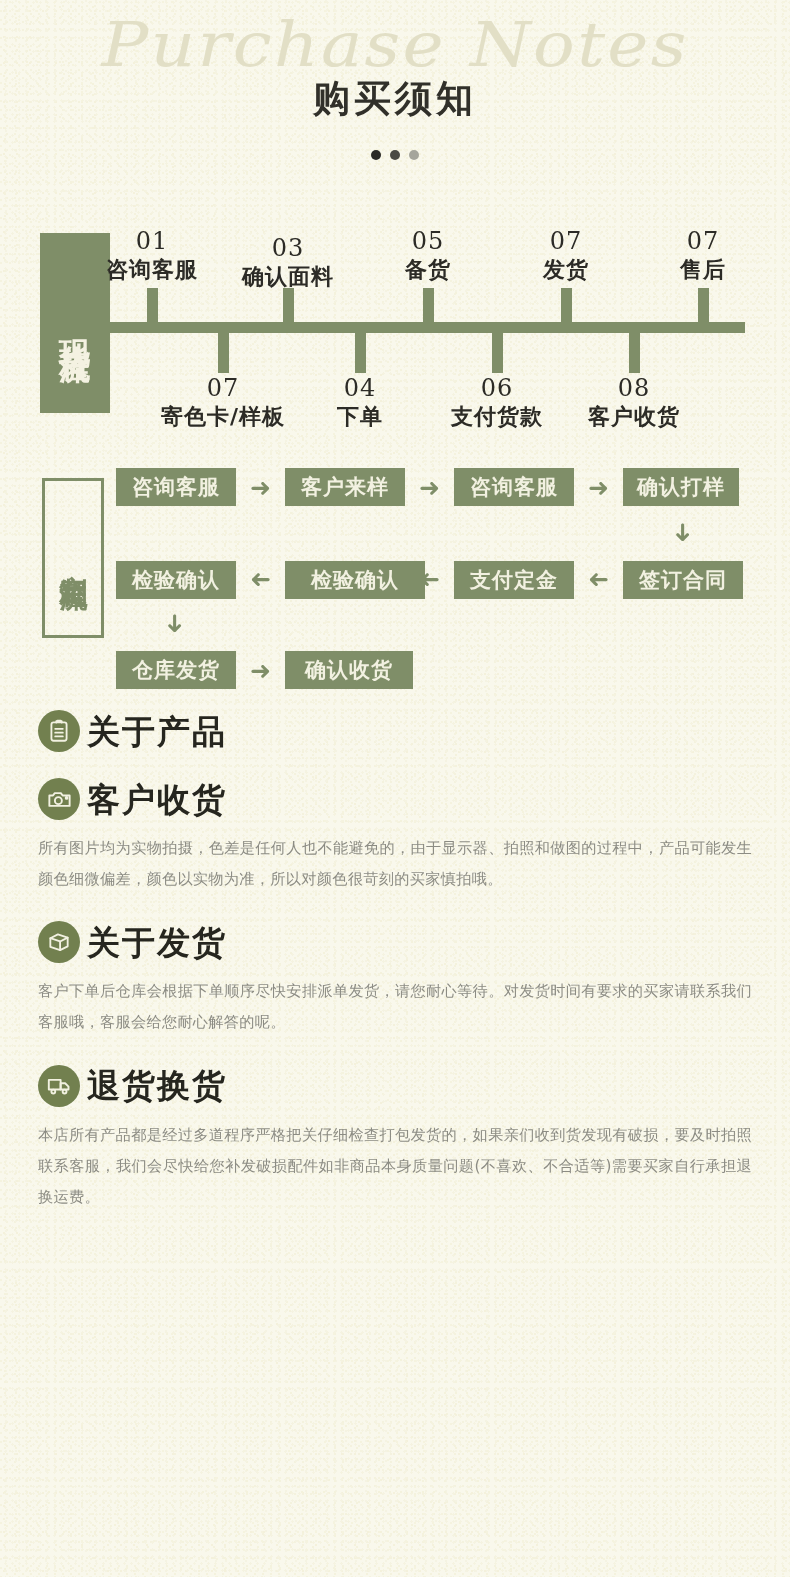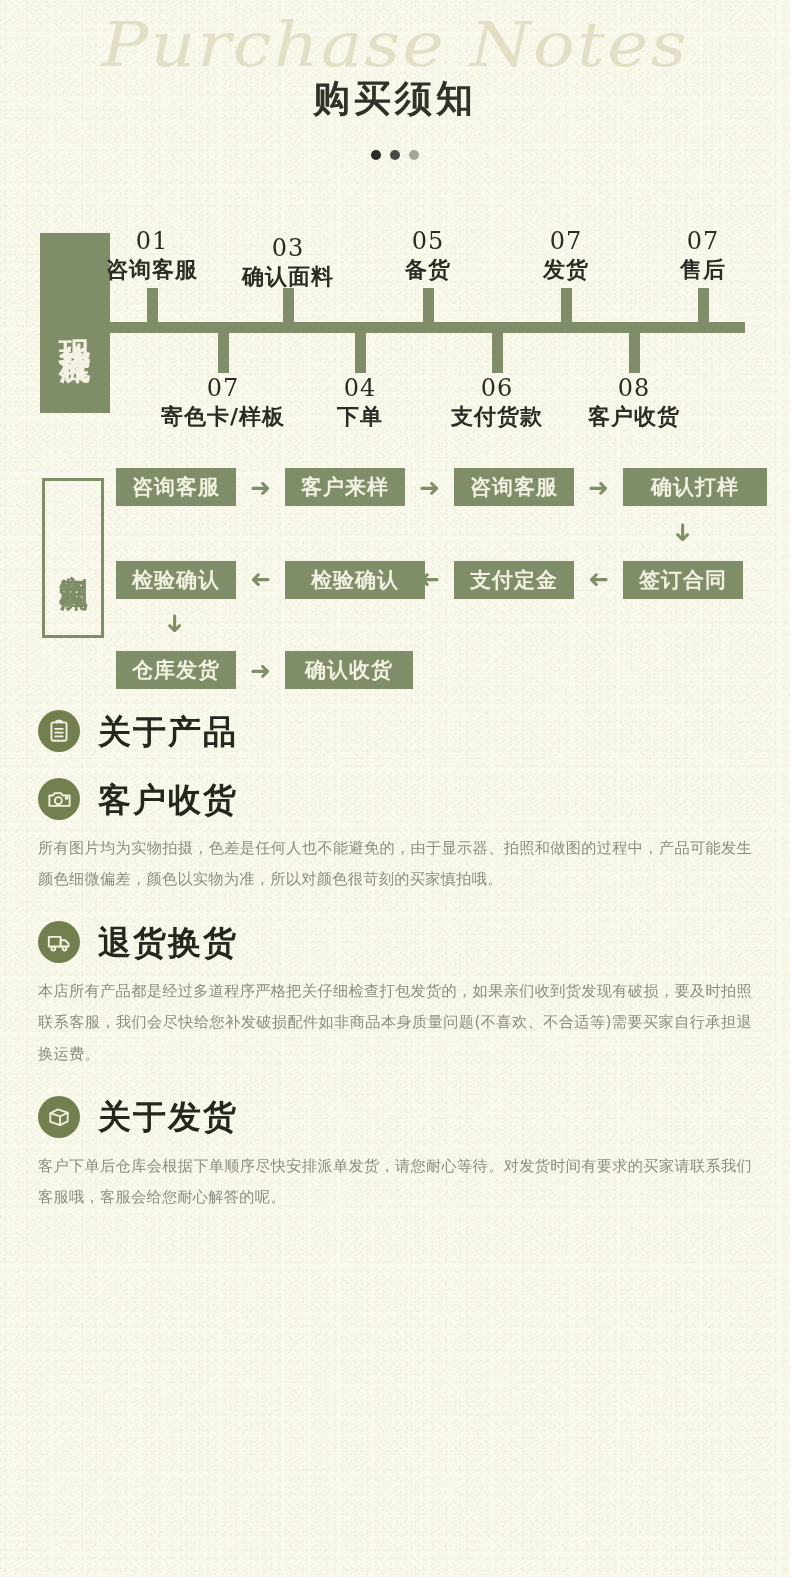--- a/index.html
+++ b/index.html
@@ -157,21 +157,21 @@
     display: flex; align-items: center; justify-content: center;
     font-family: "DejaVu Sans", sans-serif;
   }
 
   
   .notes { position: relative; padding: 0 38px; }
 
   .note { position: relative; margin-bottom: 26px; }
 
   .note-head {
-    display: flex; align-items: center; gap: 18px;
+    display: flex; align-items: center; gap: 7px;
     margin-bottom: 13px;
   }
 
   .note-icon {
     width: 42px; height: 42px; border-radius: 50%;
     background: #72804f;
     display: flex; align-items: center; justify-content: center;
     flex: 0 0 42px;
   }
   .note-icon svg { display: block; }
@@ -262,21 +262,21 @@
         </div>
       </div>
   </div>
 
   <div class="flow-section">
     <div class="vlabel-outline">定制流程</div>
     <div id="flow-items">
         <div class="fbox" style="left: 116px; top: 18px; width: 120px;">咨询客服</div>
         <div class="fbox" style="left: 285px; top: 18px; width: 120px;">客户来样</div>
         <div class="fbox" style="left: 454px; top: 18px; width: 120px;">咨询客服</div>
-        <div class="fbox" style="left: 623px; top: 18px; width: 144px;">确认打样</div>
+        <div class="fbox" style="left: 623px; top: 18px; width: 116px;">确认打样</div>
         <div class="fbox" style="left: 623px; top: 111px; width: 120px;">签订合同</div>
         <div class="fbox" style="left: 454px; top: 111px; width: 120px;">支付定金</div>
         <div class="fbox" style="left: 285px; top: 111px; width: 140px;">检验确认</div>
         <div class="fbox" style="left: 116px; top: 111px; width: 120px;">检验确认</div>
         <div class="fbox" style="left: 116px; top: 201px; width: 120px;">仓库发货</div>
         <div class="fbox" style="left: 285px; top: 201px; width: 128px;">确认收货</div>
         <div class="farrow" style="left: 243px; top: 24px; width: 35px; height: 26px;">
           <span style="display: inline-block; transform: rotate(0deg);">➜</span>
         </div>
         <div class="farrow" style="left: 412px; top: 24px; width: 35px; height: 26px;">
@@ -331,39 +331,39 @@
               <circle cx="18.3" cy="10.6" r=".8" fill="#f2f1e1"></circle>
             </svg>
           </div>
           <div class="note-title">客户收货</div>
         </div>
         <div class="note-body">所有图片均为实物拍摄，色差是任何人也不能避免的，由于显示器、拍照和做图的过程中，产品可能发生颜色细微偏差，颜色以实物为准，所以对颜色很苛刻的买家慎拍哦。</div>
       </div>
       <div class="note">
         <div class="note-head">
           <div class="note-icon">
+            <svg width="26" height="26" viewBox="0 0 24 24" fill="none" stroke="#f2f1e1" stroke-width="1.7" stroke-linecap="round" stroke-linejoin="round">
+              <path d="M4 8.5l7-3.5 9 3v8l-7 3.5-9-3z"></path>
+              <path d="M4 8.5l9 3 7-3.5"></path>
+              <path d="M13 11.5v8"></path>
+            </svg>
+          </div>
+          <div class="note-title">关于发货</div>
+        </div>
+        <div class="note-body">客户下单后仓库会根据下单顺序尽快安排派单发货，请您耐心等待。对发货时间有要求的买家请联系我们客服哦，客服会给您耐心解答的呢。</div>
+      </div>
+      <div class="note">
+        <div class="note-head">
+          <div class="note-icon">
             <svg width="27" height="27" viewBox="0 0 24 24" fill="none" stroke="#f2f1e1" stroke-width="1.7" stroke-linecap="round" stroke-linejoin="round">
               <path d="M2.5 7h10.5v8.5H2.5z"></path>
               <path d="M13 10h4l3 3v2.5h-7z"></path>
               <circle cx="6.5" cy="17.4" r="1.7"></circle>
               <circle cx="16.5" cy="17.4" r="1.7"></circle>
             </svg>
           </div>
           <div class="note-title">退货换货</div>
         </div>
         <div class="note-body">本店所有产品都是经过多道程序严格把关仔细检查打包发货的，如果亲们收到货发现有破损，要及时拍照联系客服，我们会尽快给您补发破损配件如非商品本身质量问题(不喜欢、不合适等)需要买家自行承担退换运费。</div>
       </div>
-      <div class="note">
-        <div class="note-head">
-          <div class="note-icon">
-            <svg width="26" height="26" viewBox="0 0 24 24" fill="none" stroke="#f2f1e1" stroke-width="1.7" stroke-linecap="round" stroke-linejoin="round">
-              <path d="M4 8.5l7-3.5 9 3v8l-7 3.5-9-3z"></path>
-              <path d="M4 8.5l9 3 7-3.5"></path>
-              <path d="M13 11.5v8"></path>
-            </svg>
-          </div>
-          <div class="note-title">关于发货</div>
-        </div>
-        <div class="note-body">客户下单后仓库会根据下单顺序尽快安排派单发货，请您耐心等待。对发货时间有要求的买家请联系我们客服哦，客服会给您耐心解答的呢。</div>
-      </div>
     </div>
 
 </div>
 
 </body></html>

